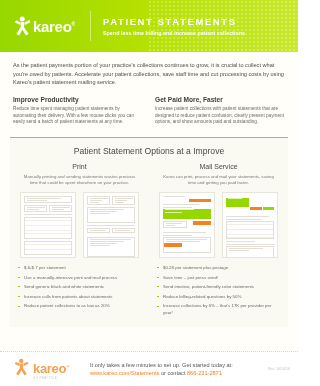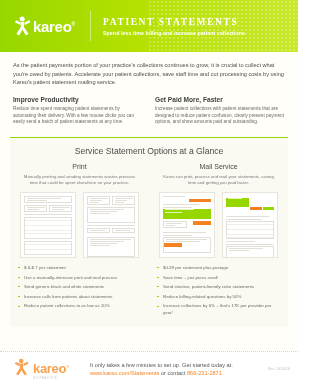--- a/index.html
+++ b/index.html
@@ -28,21 +28,21 @@
   .logo-mark svg{display:block;}
   .logo-word{
     color:#fff;font-size:15px;font-weight:bold;letter-spacing:-0.3px;margin-left:2px;
   }
   .logo-tm{font-size:5px;vertical-align:super;}
   .hdr-divider{
     width:1px;height:30px;background:rgba(255,255,255,.45);margin:0 12px 0 4px;position:relative;z-index:2;
   }
   .hdr-text{position:relative;z-index:2;}
   .hdr-title{
-    color:#fff;font-size:9.5px;font-weight:bold;letter-spacing:1.6px;line-height:12px;font-family:Liberation Serif, serif;
+    color:#fff;font-size:9.5px;font-weight:bold;letter-spacing:1.6px;line-height:12px;
   }
   .hdr-sub{
     color:#fff;font-size:5.3px;font-weight:bold;letter-spacing:.05px;margin-top:2px;
   }
 
   
   .intro{
     padding:9px 13px 0 13px;font-size:5.6px;line-height:8.6px;color:#4f4f4f;
   }
 
@@ -146,21 +146,21 @@
       <div class="feat-h">Improve Productivity</div>
       <div class="feat-p">Reduce time spent managing patient statements by automating their delivery. With a few mouse clicks you can easily send a batch of patient statements at any time.</div>
     </div>
     <div class="feat">
       <div class="feat-h">Get Paid More, Faster</div>
       <div class="feat-p">Increase patient collections with patient statements that are designed to reduce patient confusion, clearly present payment options, and show amounts paid and outstanding.</div>
     </div>
   </div>
 
   <div class="panel">
-    <div class="panel-title">Service Statement Options at a Glance</div>
+    <div class="panel-title">Patient Statement Options at a Improve</div>
 
     <div class="cols">
 
       <div class="col">
         <div class="col-h">Print</div>
         <div class="col-sub">Manually printing and sending statements wastes precious time that could be spent elsewhere on your practice.</div>
 
         <div class="shots">
           <div class="doc">
             <div class="blk">

